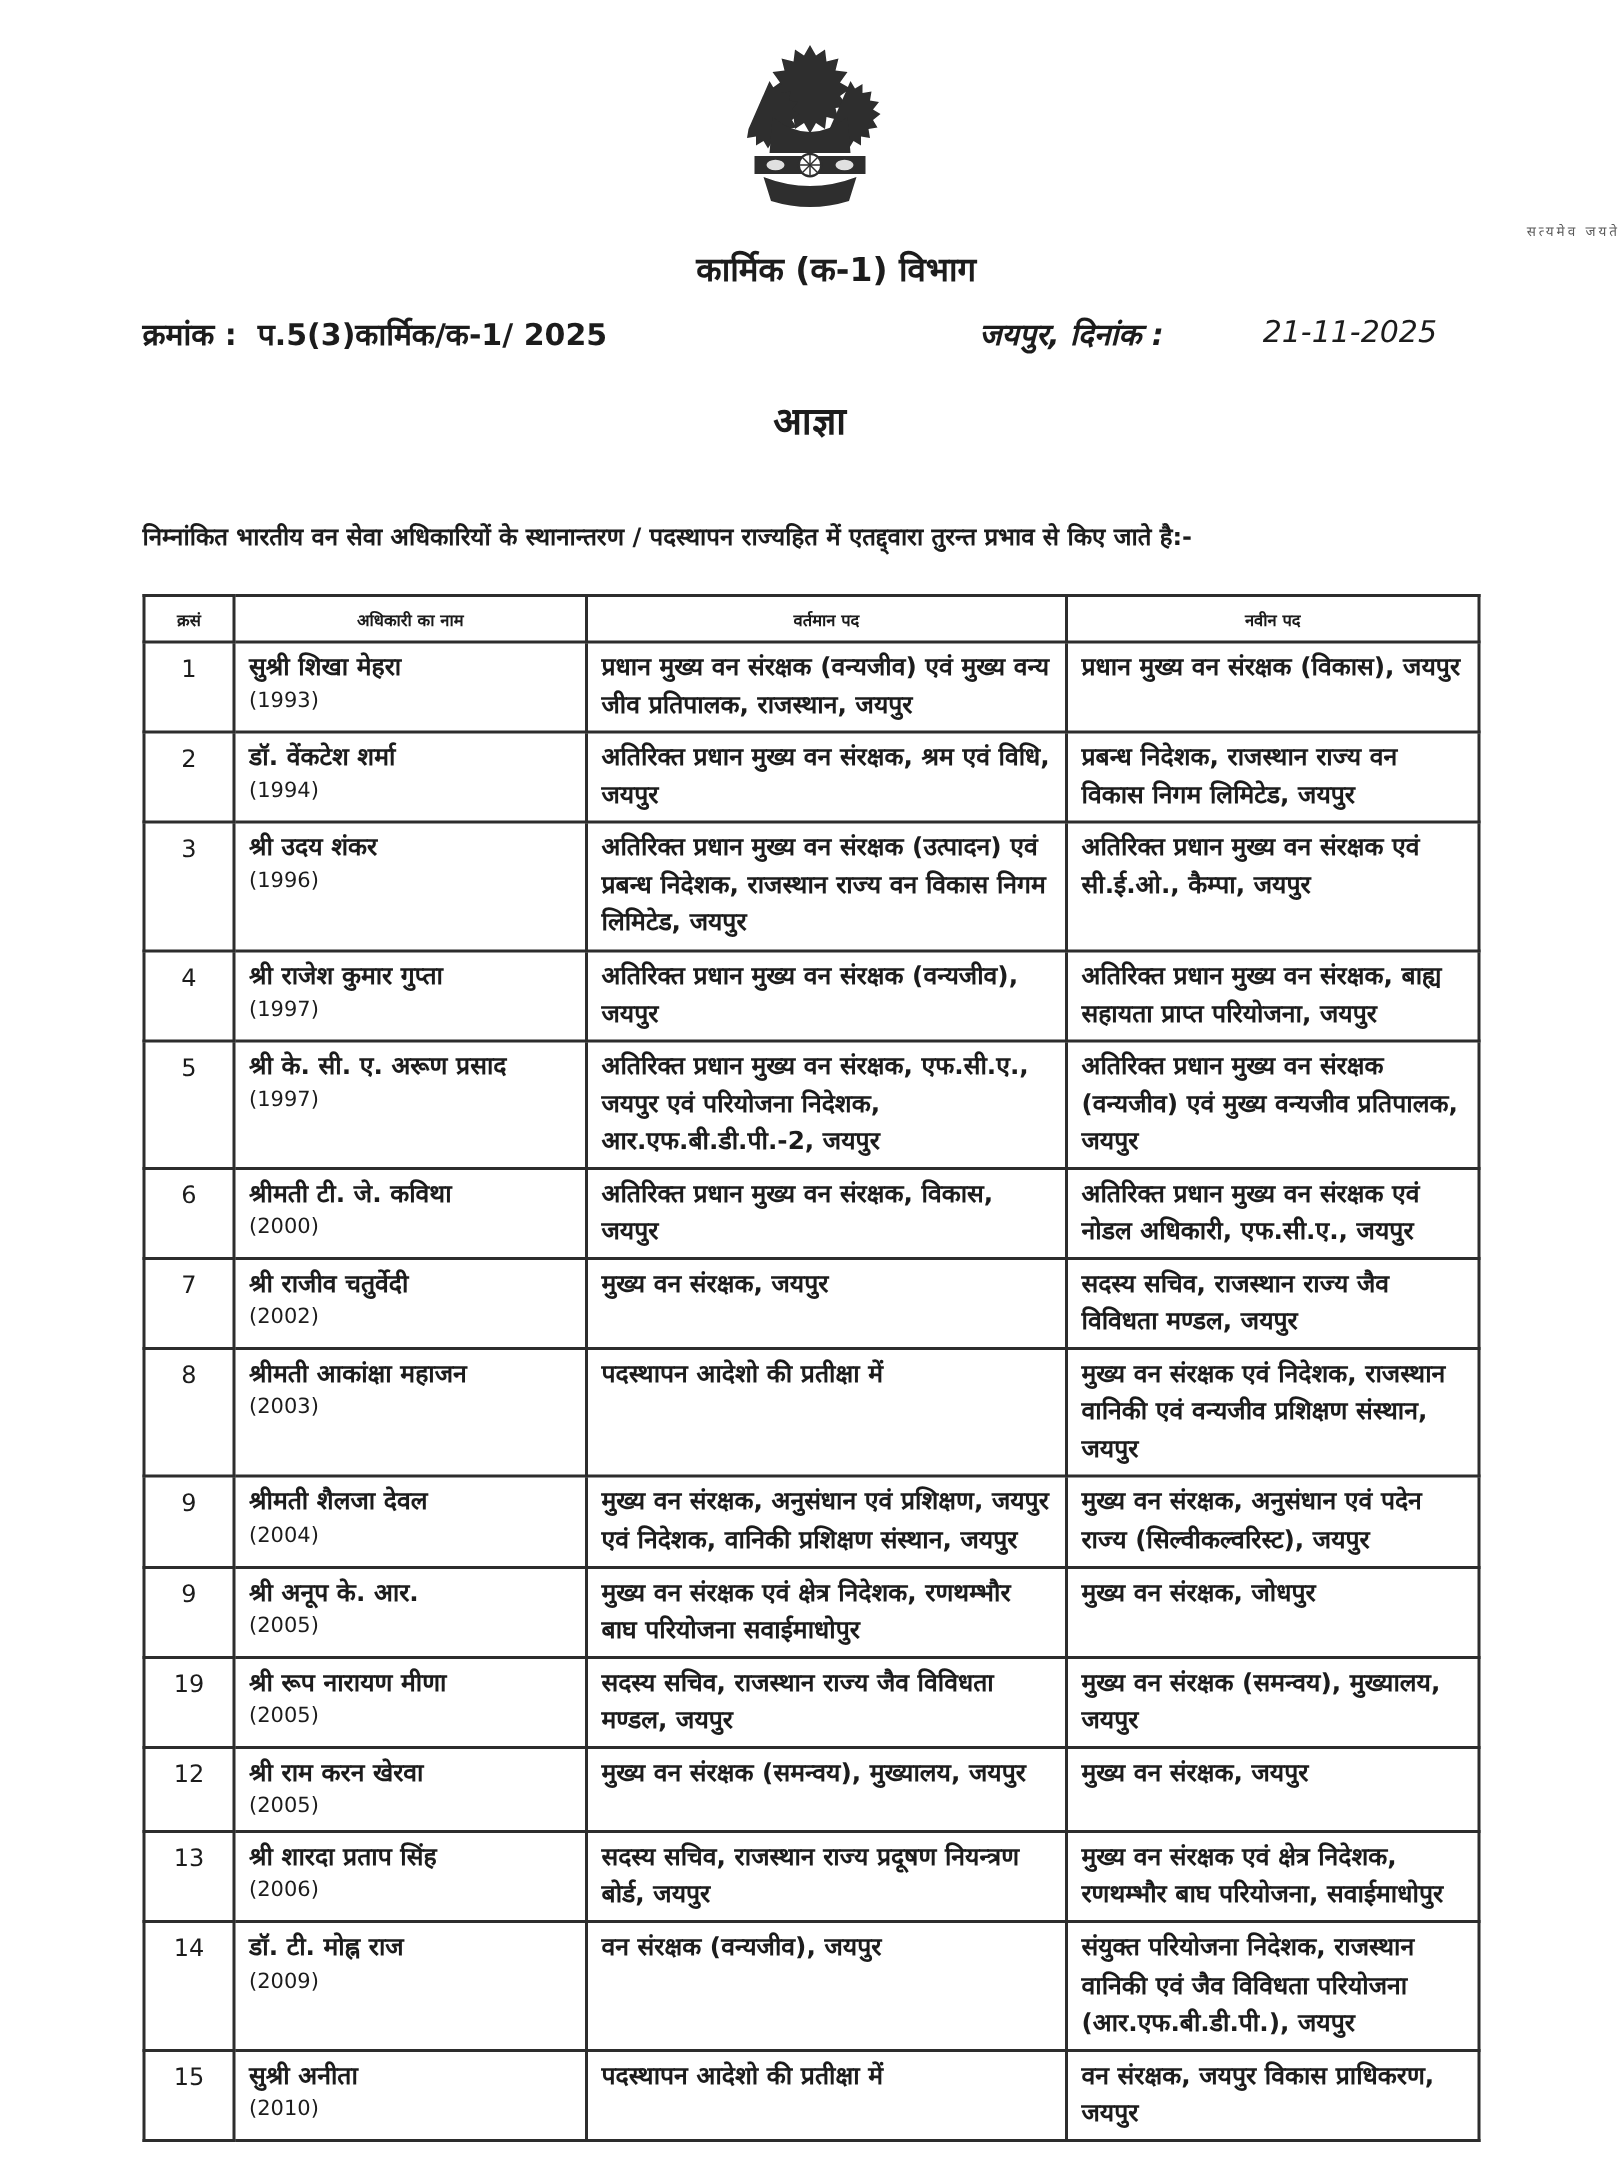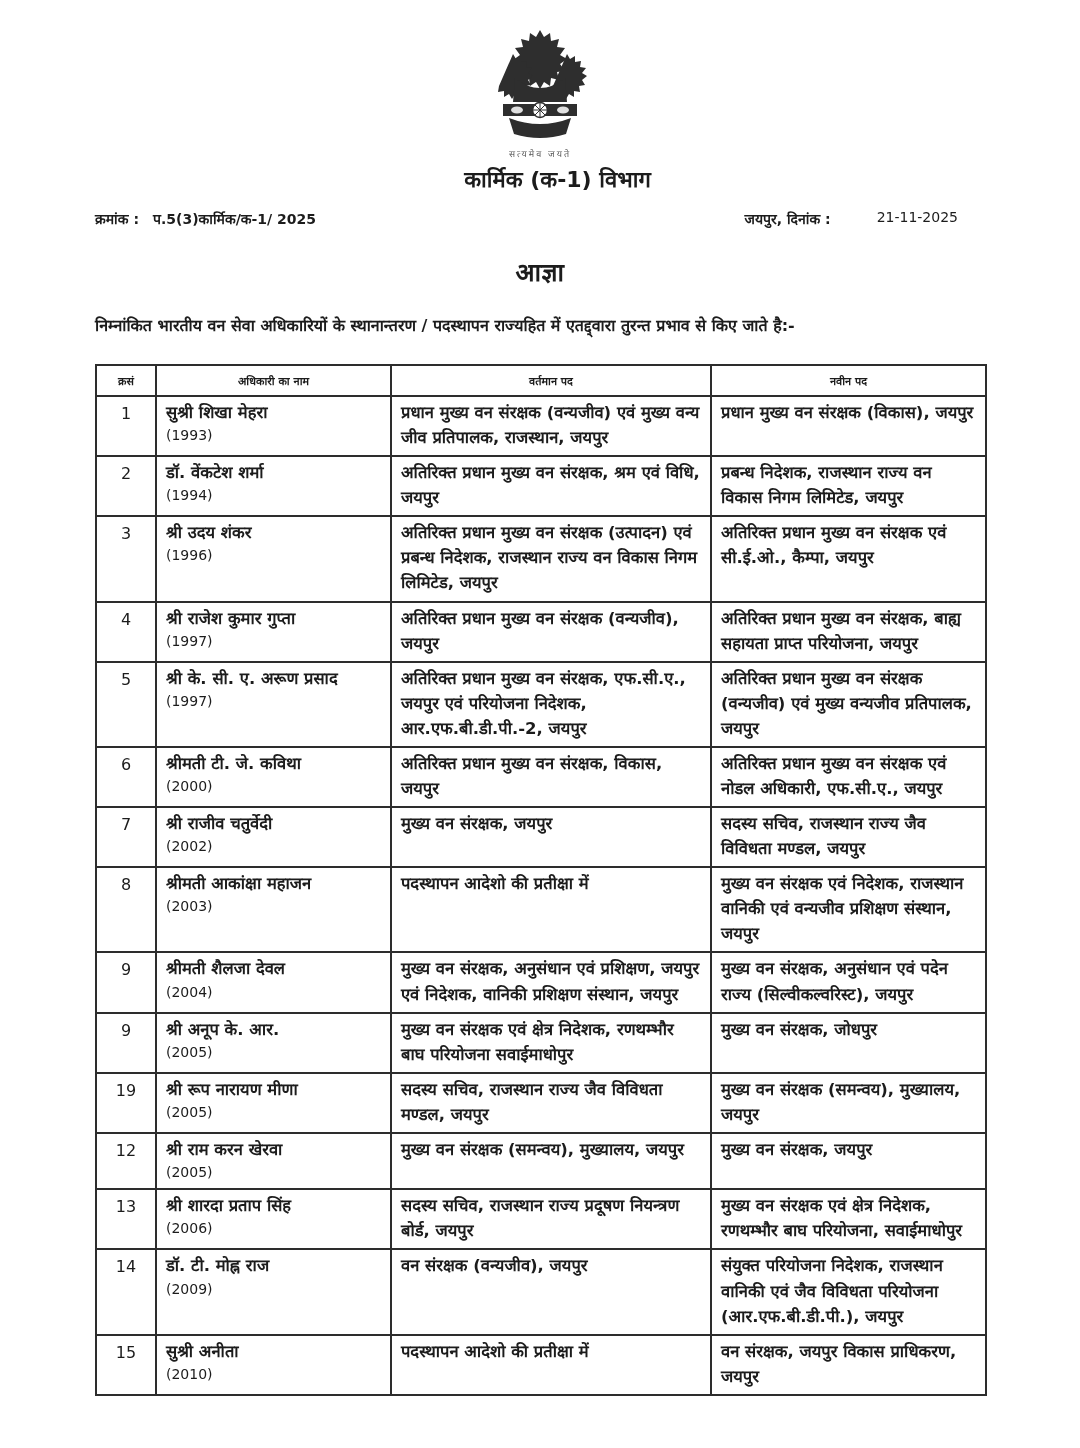--- a/index.html
+++ b/index.html
@@ -16,21 +16,21 @@
     background: #ffffff;
     overflow: hidden;
   }
   
   .emblem-wrap {
     padding-top: 26px;
     text-align: center;
   }
   .emblem-wrap svg { display: inline-block; }
   .emblem-caption {
-    text-align: center;
+    text-align: right;
     font-size: 9px;
     color: #5a5a5a;
     letter-spacing: 2px;
     margin-top: 1px;
     filter: blur(0.3px);
   }
   .govt-title {
     text-align: center;
     font-size: 27px;
     font-weight: 700;
@@ -42,38 +42,38 @@
     font-size: 22px;
     font-weight: 700;
     margin-top: 3px;
     padding-left: 35px;
   }
   
   .ref-row {
     display: flex;
     justify-content: space-between;
     margin: 16px 122px 0 95px;
-    font-size: 14px;
+    font-size: 20px;
     font-weight: 600;
   }
   .ref-left .ref-label { font-weight: 700; margin-right: 14px; }
-  .ref-right { display: flex; gap: 46px; }
+  .ref-right { display: flex; gap: 66px; font-style: italic; }
   .ref-right .pd-label { font-weight: 700; }
   .ref-right .date-value { font-weight: 500; }
   
   .order-heading {
     text-align: center;
     font-size: 25px;
     font-weight: 700;
     margin-top: 26px;
     letter-spacing: 0.5px;
   }
   
   .intro {
-    margin: 26px 0 0 95px;
+    margin: 50px 0 0 95px;
     font-size: 16px;
     font-weight: 600;
     white-space: nowrap;
   }
   
   table.transfer-table {
     border-collapse: collapse;
     table-layout: fixed;
     width: 890px;
     margin: 28px 0 0 95px;

